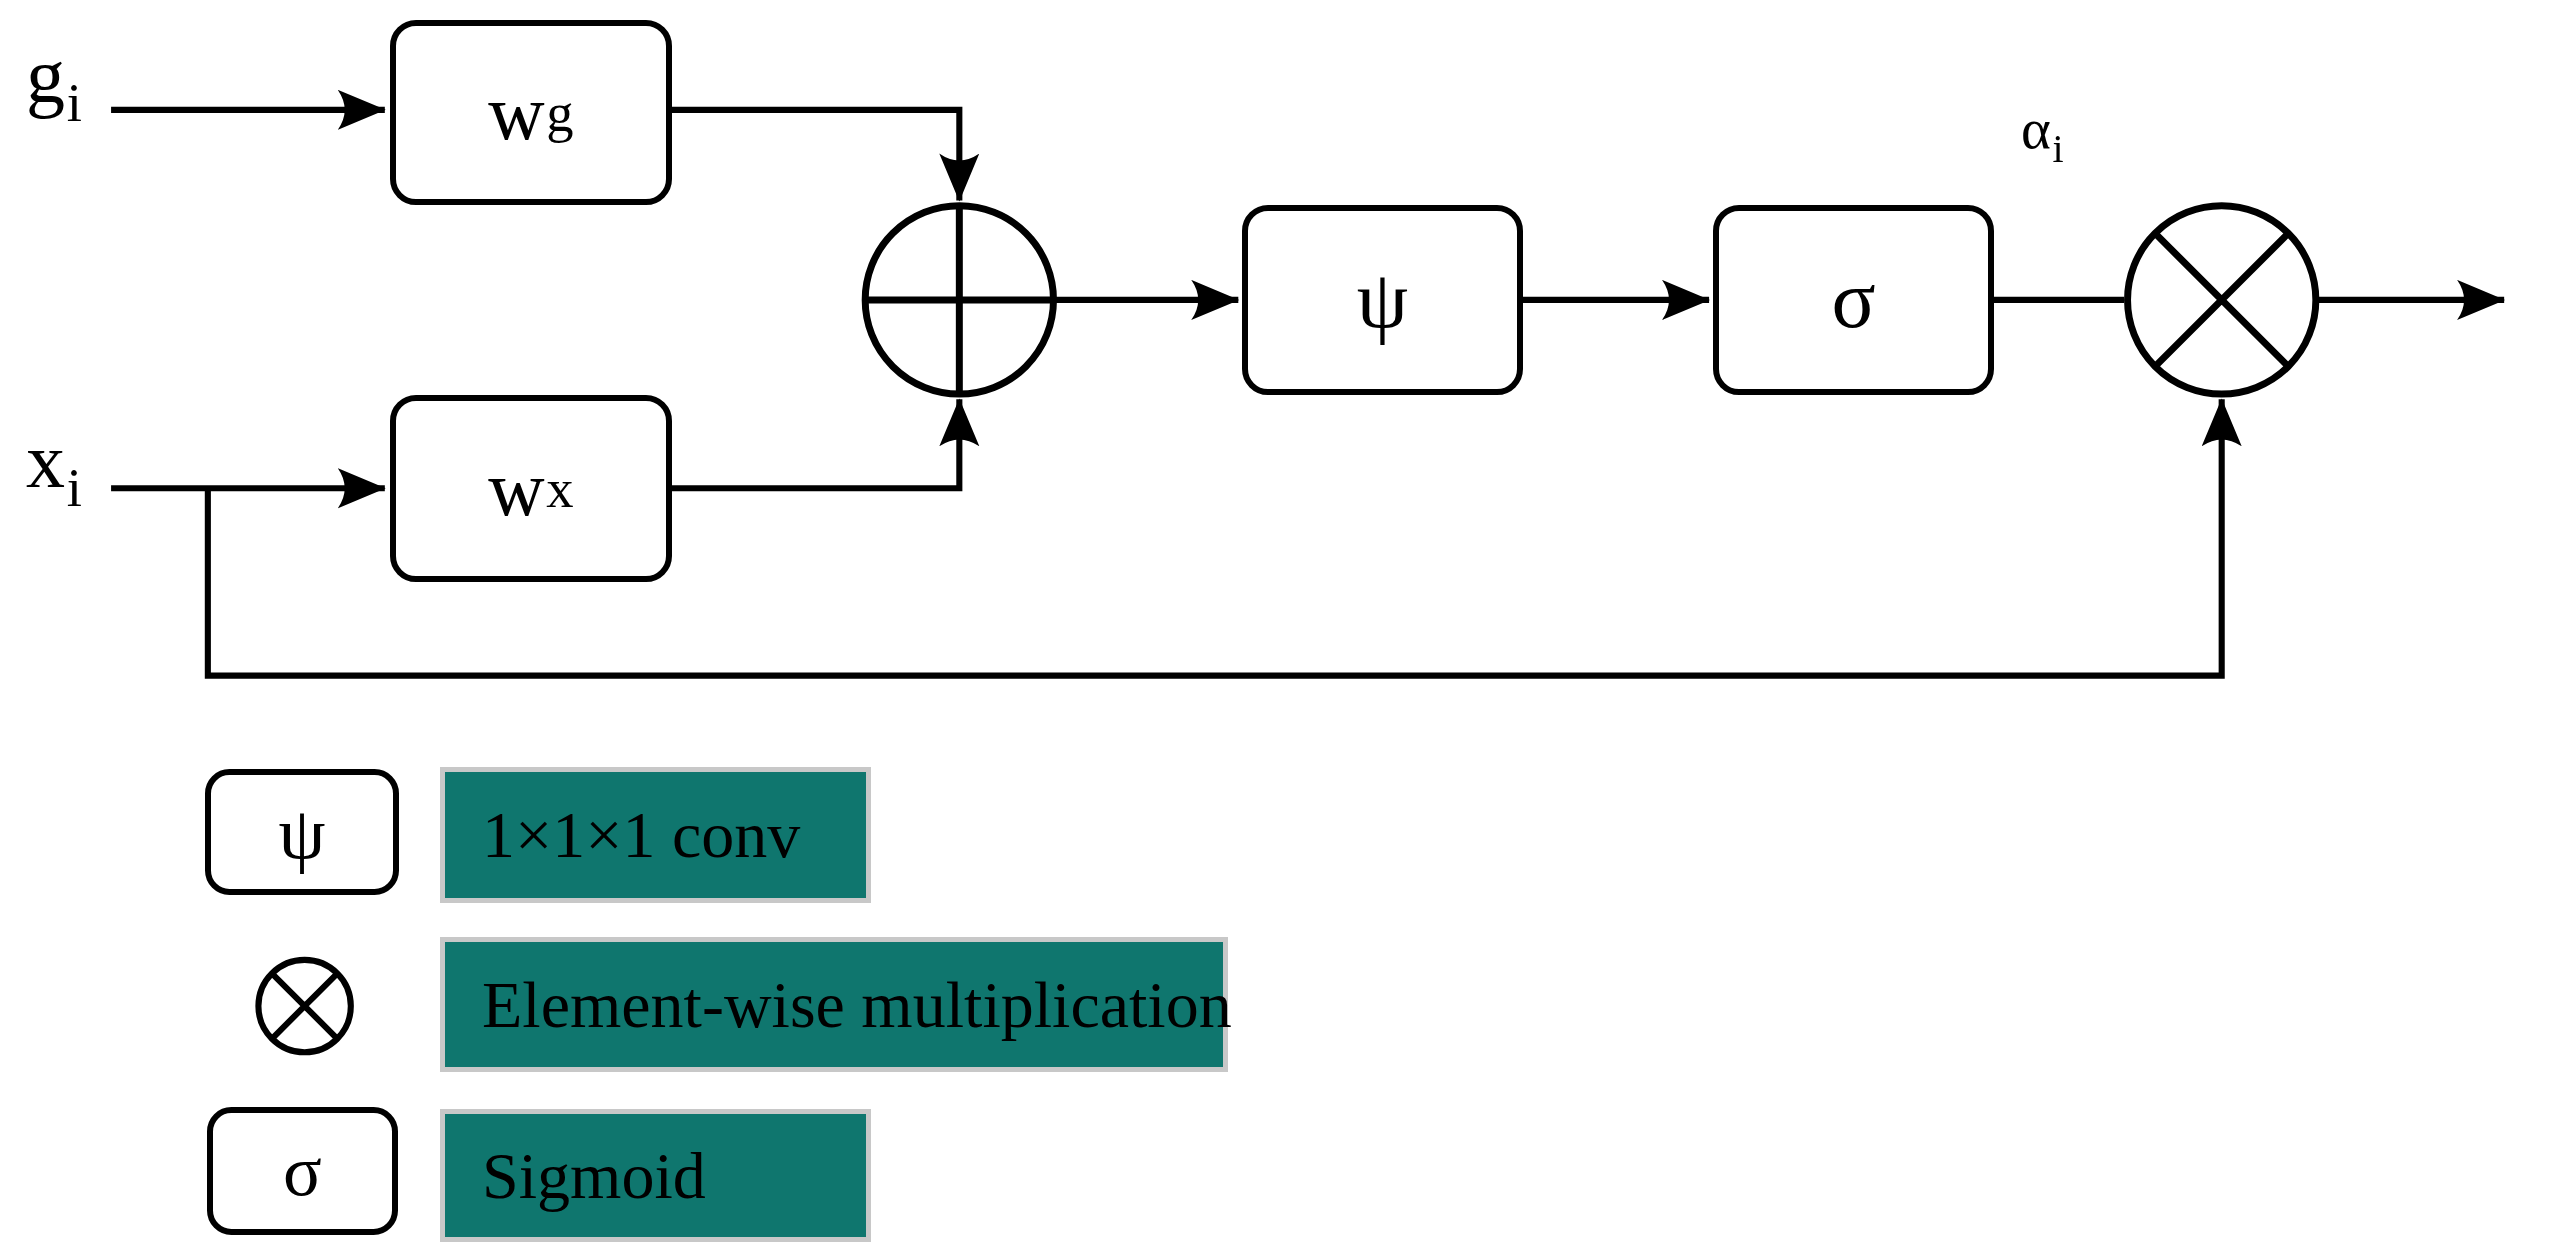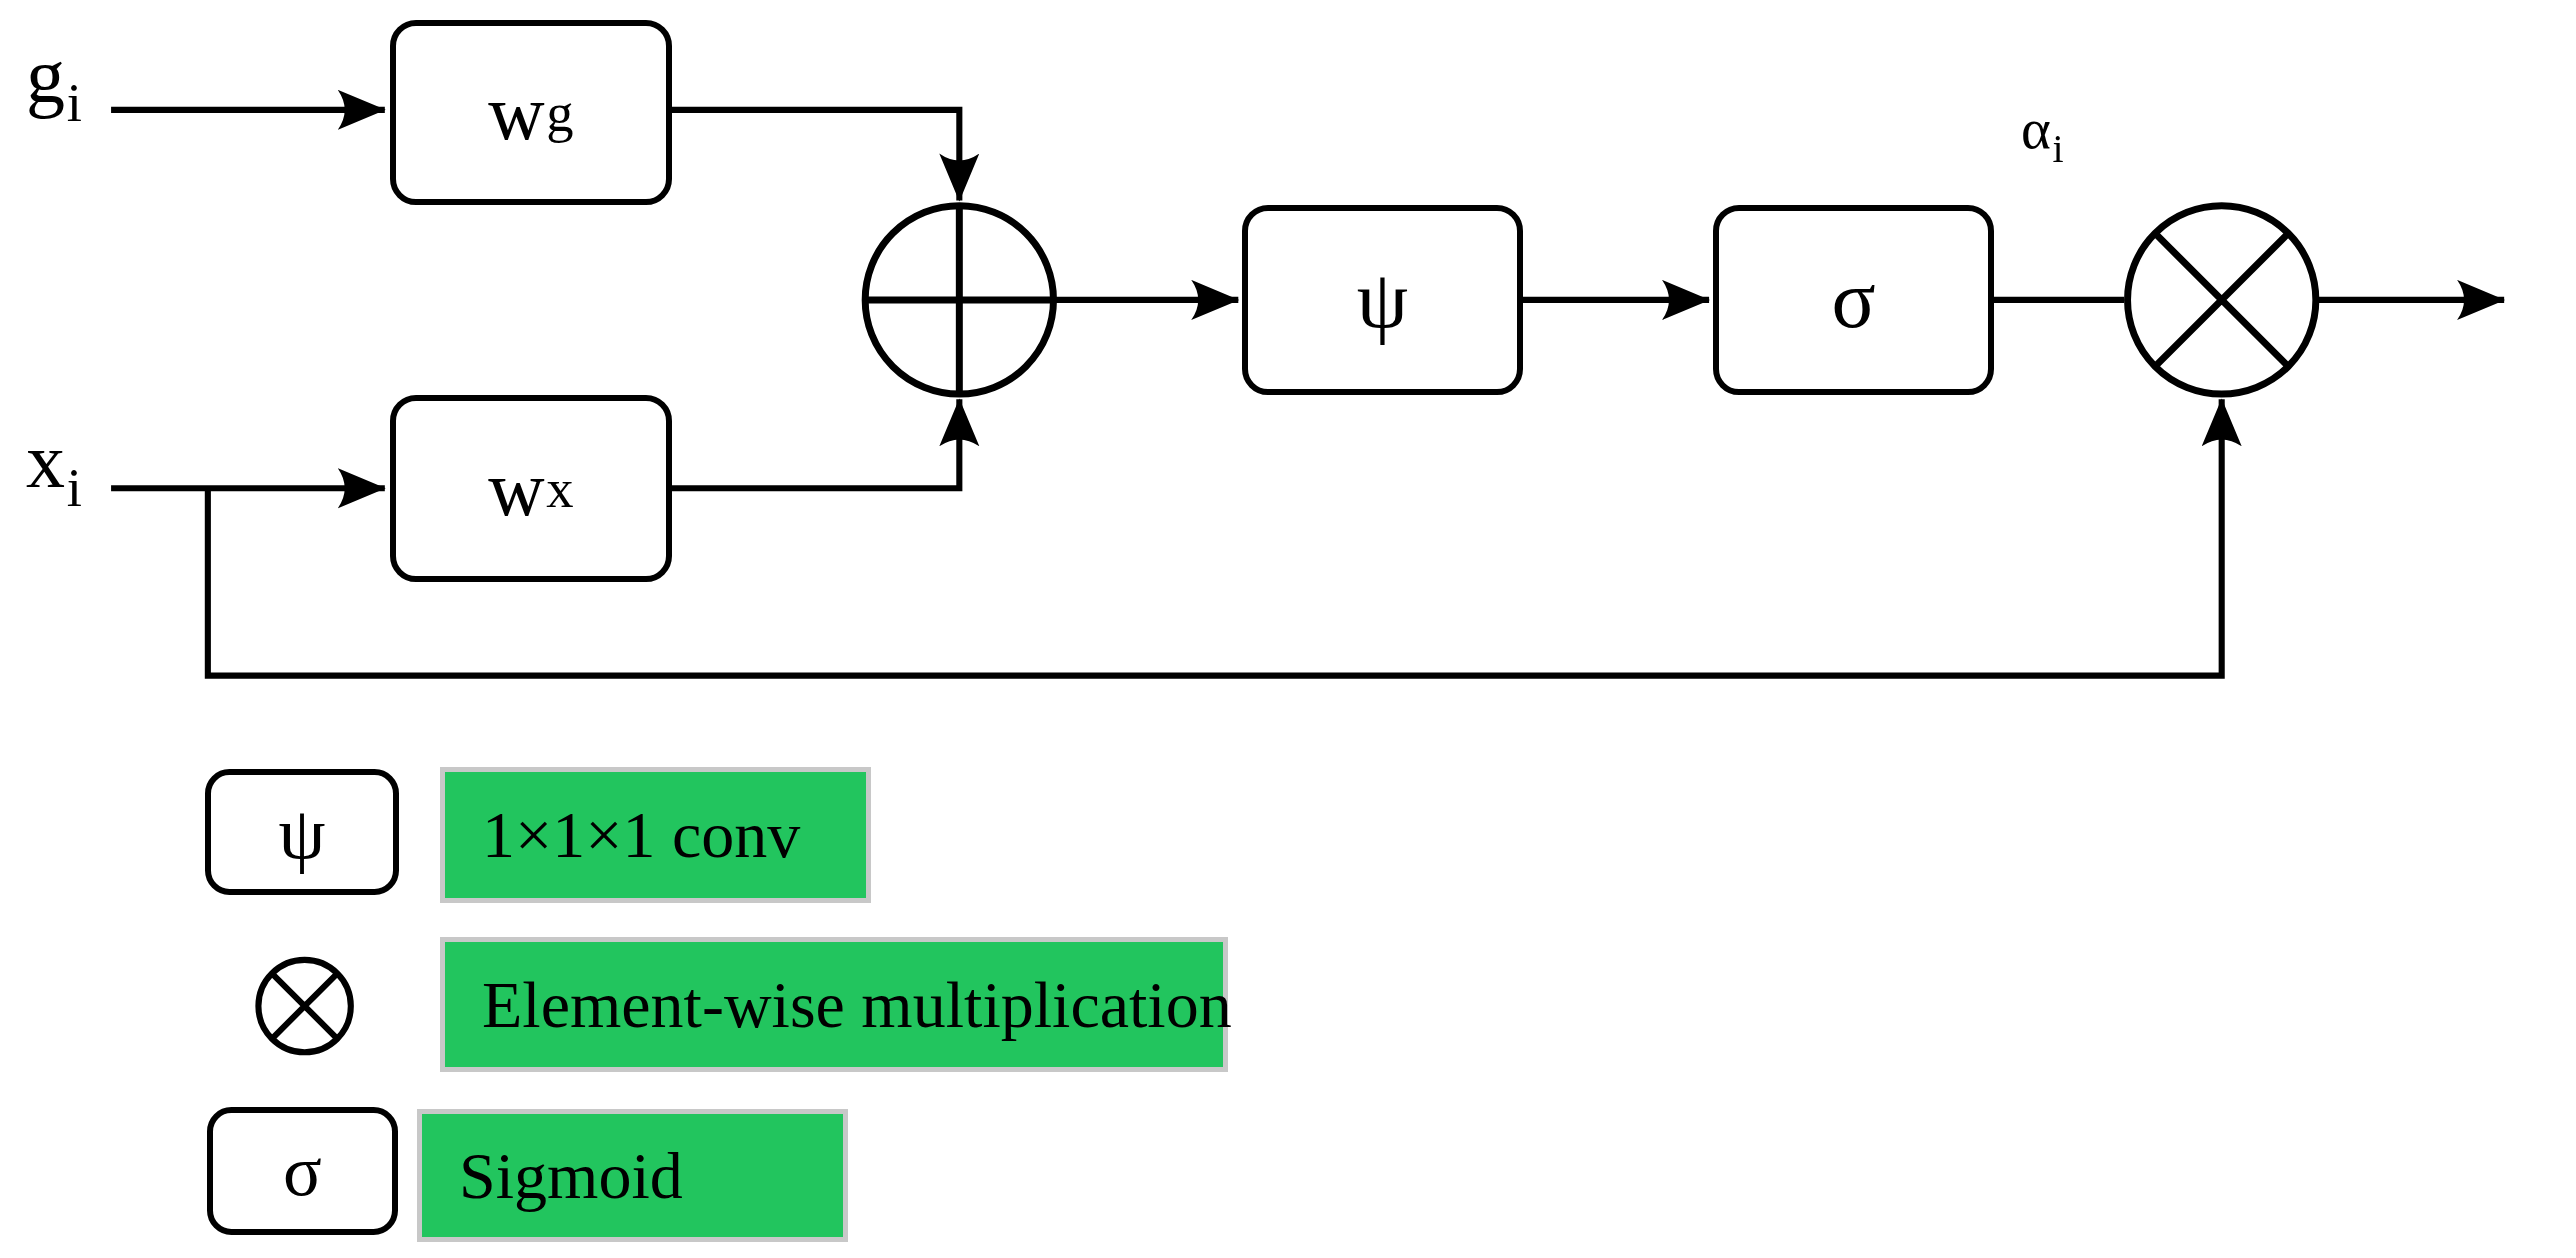--- a/index.html
+++ b/index.html
@@ -58,21 +58,21 @@
     border-radius: 24.4px;
     display: flex;
     align-items: center;
     justify-content: center;
     font-size: 75px;
     line-height: 1;
   }
   .legend-label-box {
     position: absolute;
     box-sizing: border-box;
-    background: #22c55e;
+    background: #0f766e;
     border: 5.2px solid #c8c8c8;
     display: flex;
     align-items: center;
     font-size: 66px;
     line-height: 1;
     padding-left: 37px;
     white-space: nowrap;
   }
 </style>
 </head>
@@ -149,20 +149,20 @@
         <span>1×1×1 conv</span>
       </div>
 
     <div class="legend-label-box" style="left:440px; top:937px; width:788px; height:135px;">
         <span>Element-wise multiplication</span>
       </div>
 
     <div class="legend-sym-box" style="left:207px; top:1107px; width:191px; height:128px; font-size:72px;">
         <span>σ</span>
       </div>
-    <div class="legend-label-box" style="left:417px; top:1109px; width:431px; height:133px;">
+    <div class="legend-label-box" style="left:440px; top:1109px; width:431px; height:133px;">
         <span>Sigmoid</span>
       </div>
 
   </div>
 
 </div>
 
 
 </body></html>

